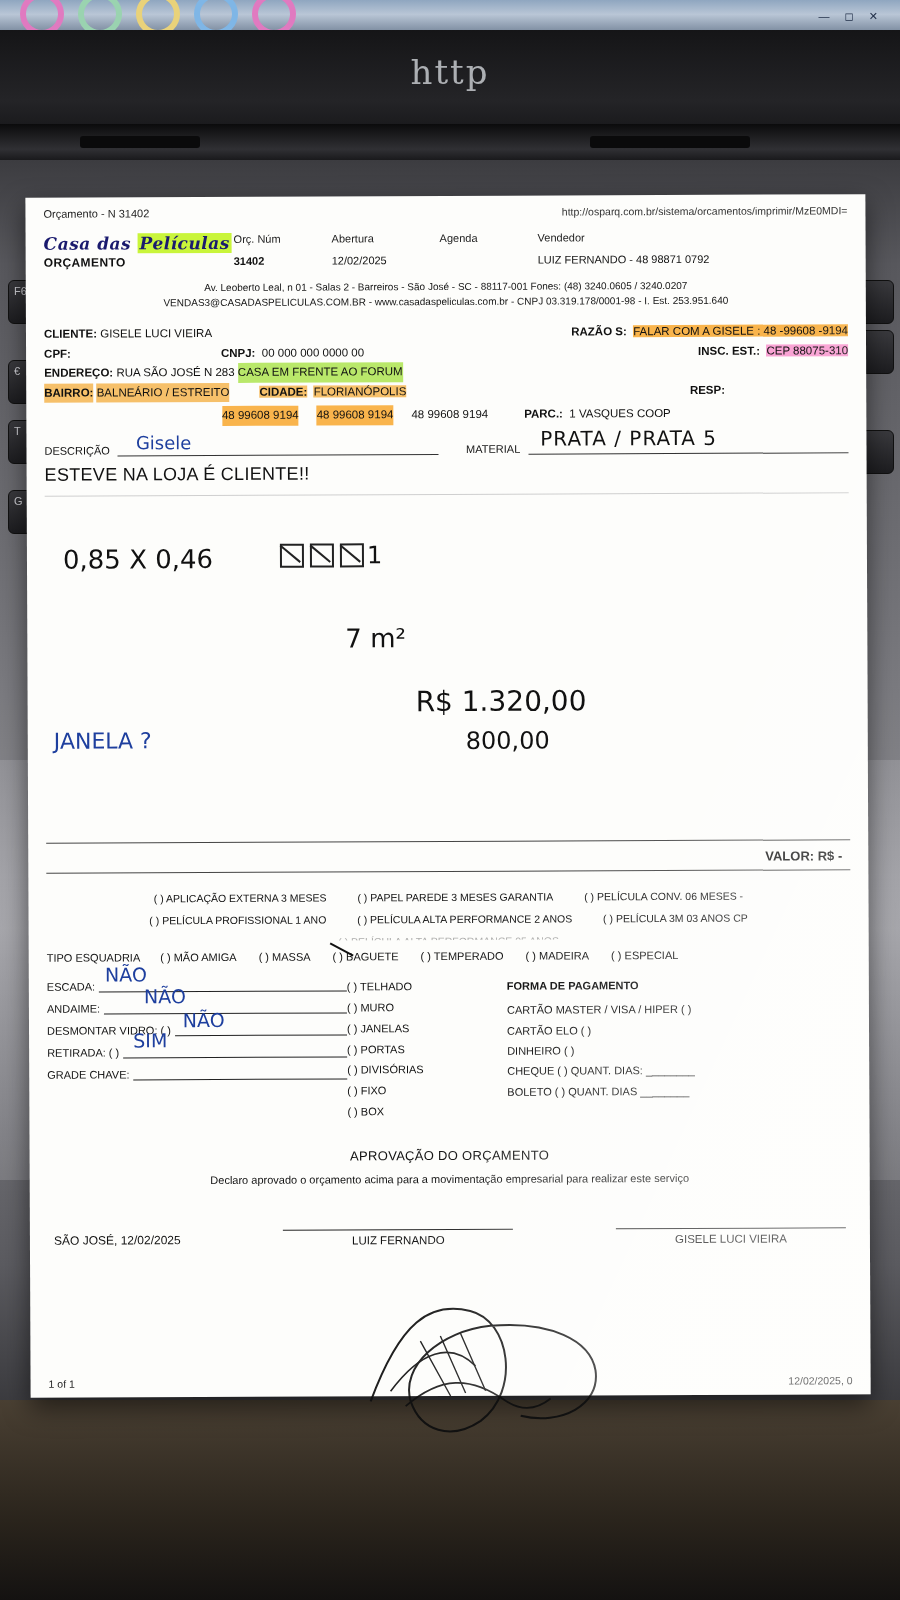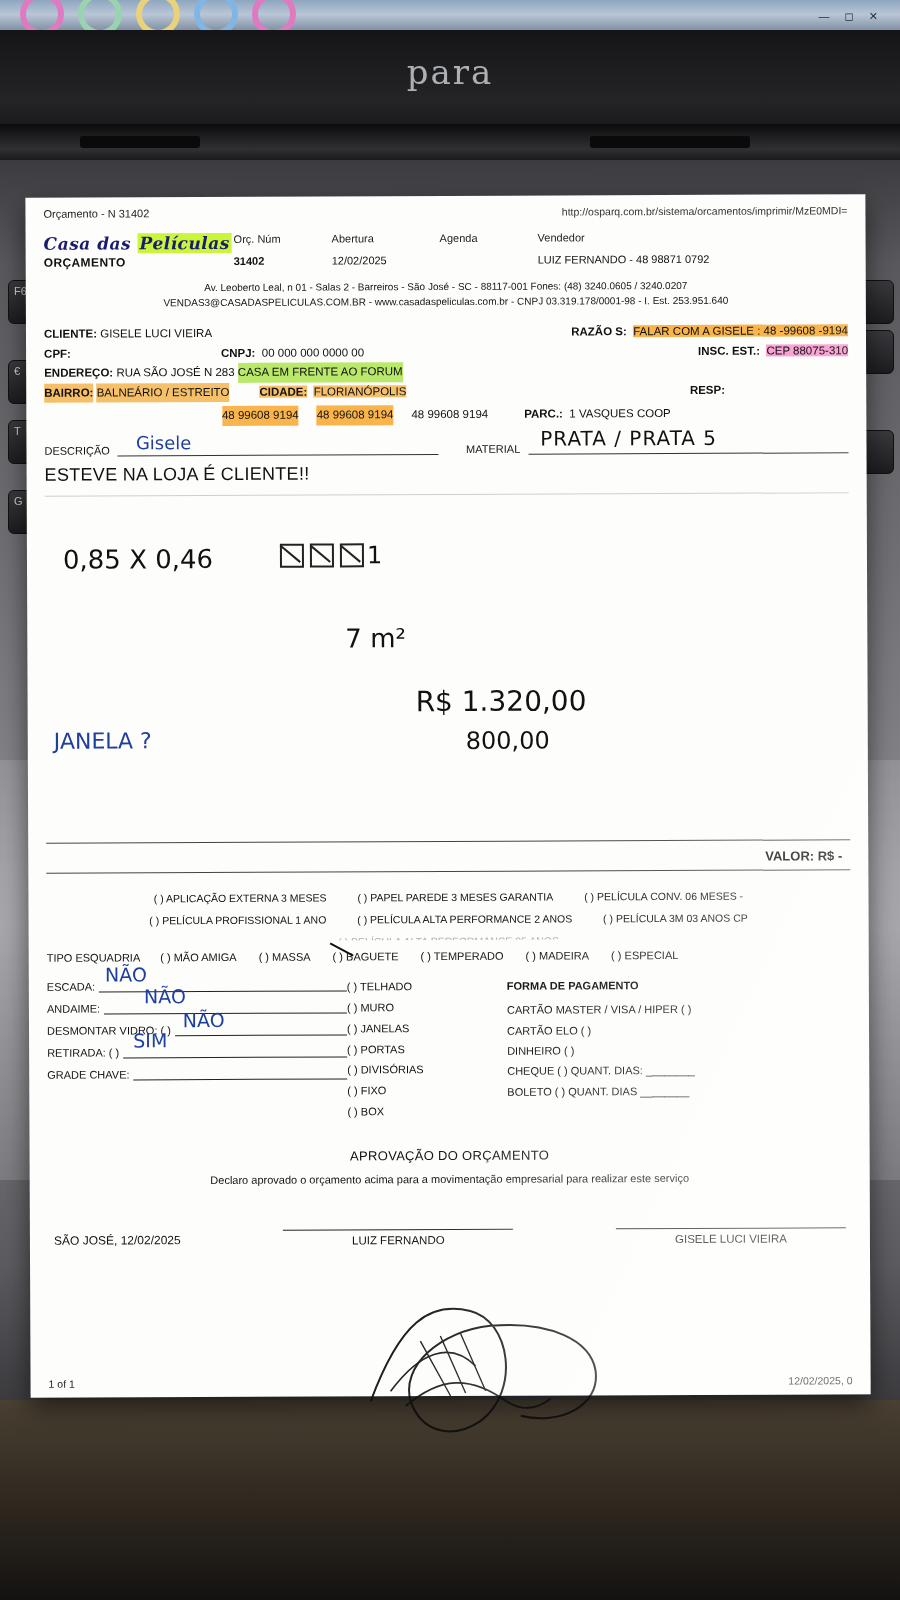--- a/index.html
+++ b/index.html
@@ -169,21 +169,21 @@
       <div class="bub p"></div>
       <div class="bub g"></div>
       <div class="bub y"></div>
       <div class="bub b"></div>
       <div class="bub p"></div>
     </div>
     <div class="winbtns">— ◻ ✕</div>
   </div>
 
   <div class="lid"></div>
-  <div class="brand">para</div>
+  <div class="brand">http</div>
 
   <div class="hinge">
     <div class="slot"></div>
     <div class="slot2"></div>
   </div>
 
   <div class="base"></div>
   <div class="palm"></div>
   <div class="trackpad"></div>
 

